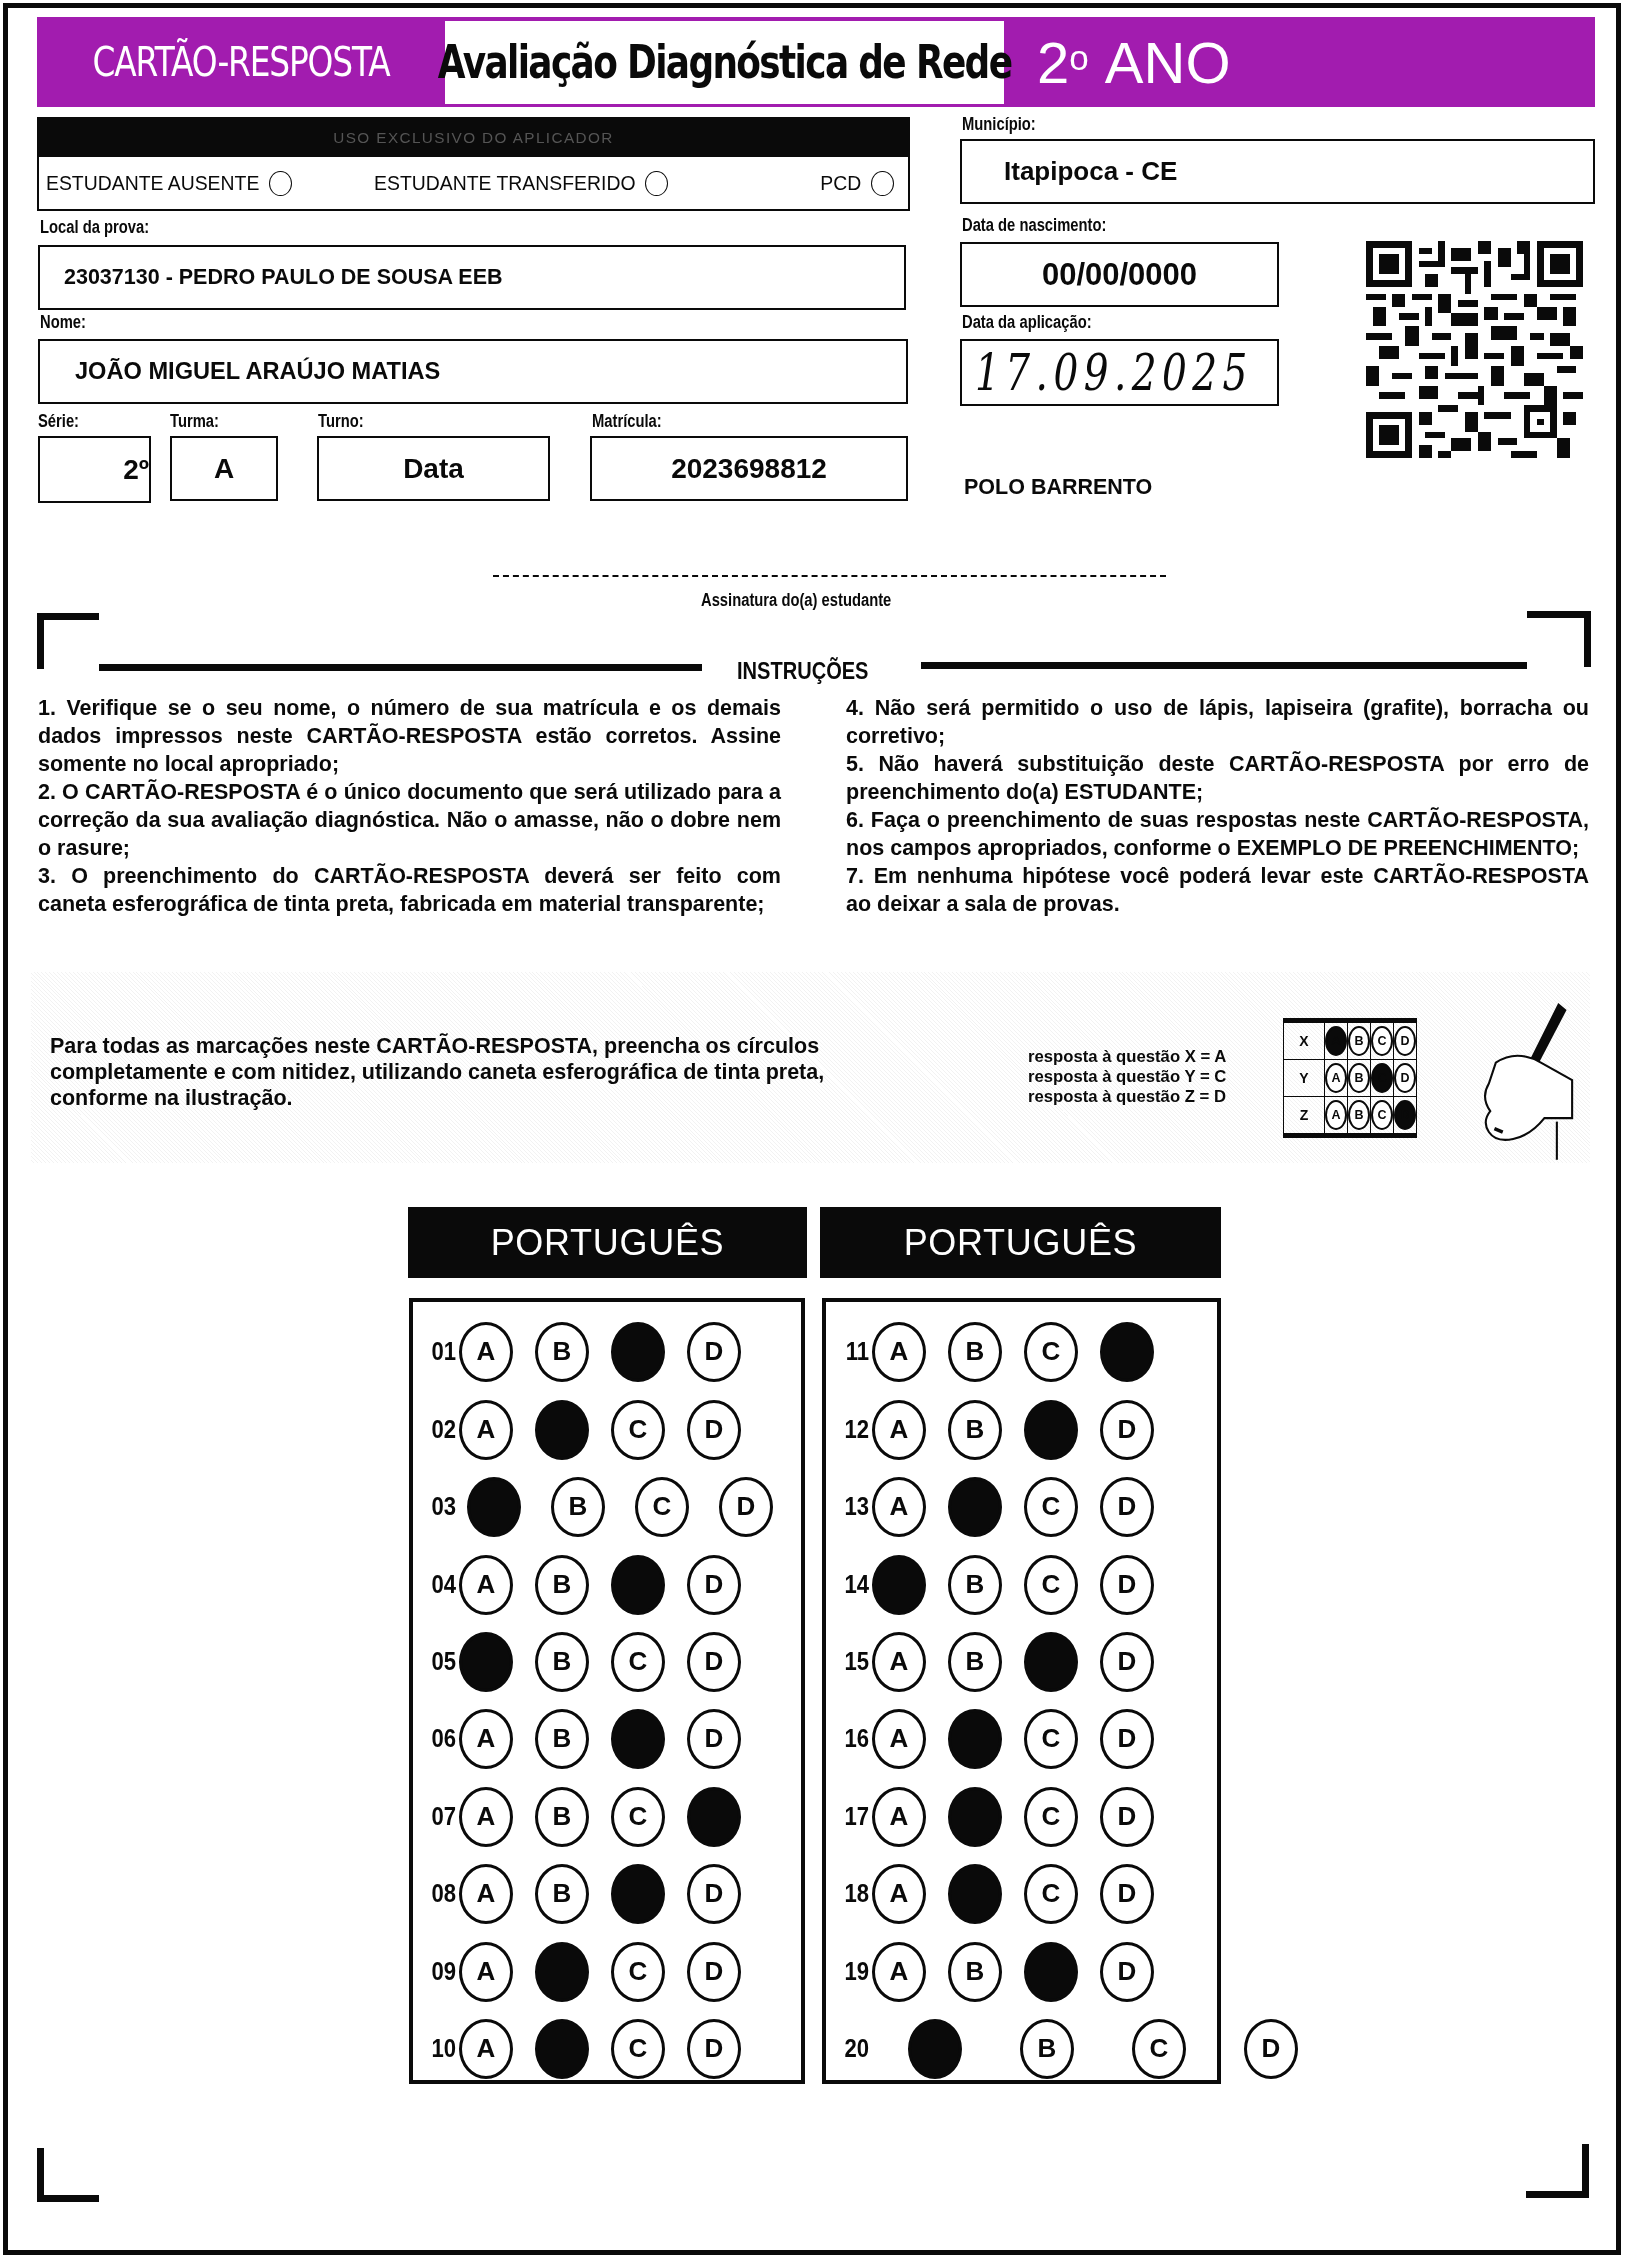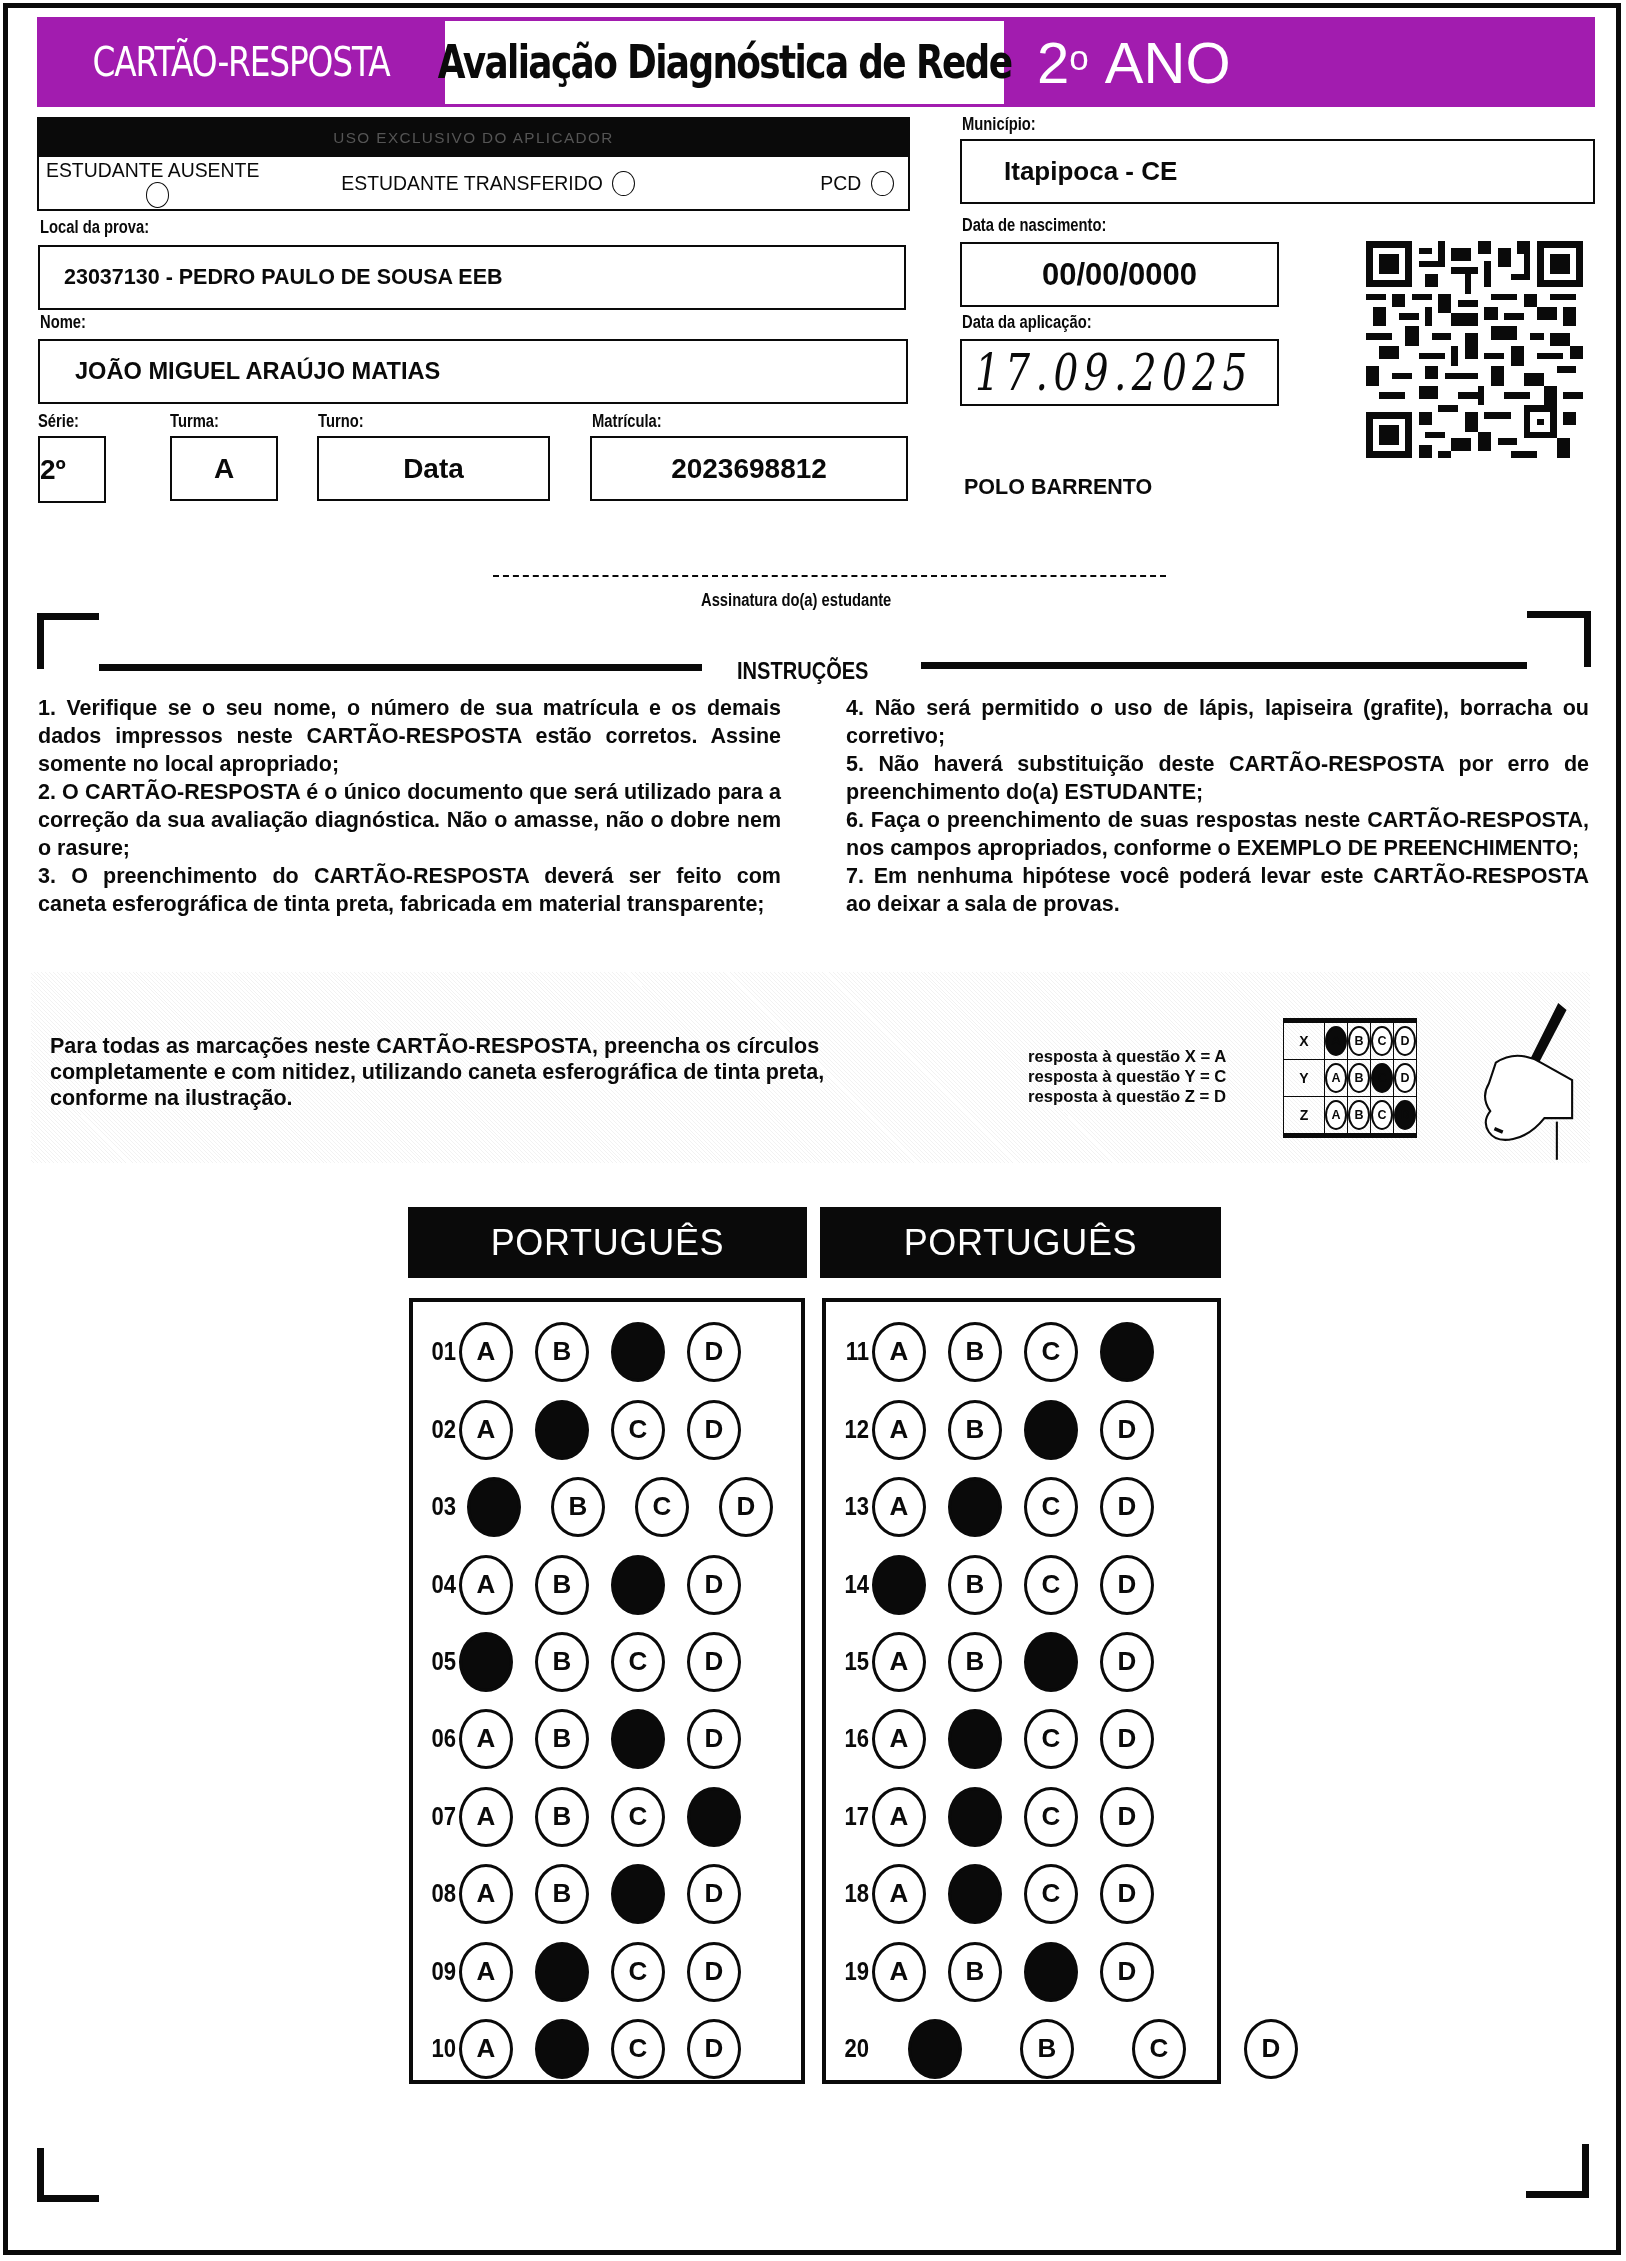--- a/index.html
+++ b/index.html
@@ -59,21 +59,21 @@
     <span>Avaliação Diagnóstica de Rede</span>
   </div>
   <div class="hdr-right">
     <span>2</span><sup>o</sup>&nbsp;<span>ANO</span>
   </div>
 </div>
 
 <div class="apl">
   <div class="apl-top">USO EXCLUSIVO DO APLICADOR</div>
   <div class="apl-row">
-    <span style="display:flex;align-items:center;flex-direction:column;">
+    <span style="display:flex;align-items:center;">
       <span>ESTUDANTE AUSENTE</span>
       <span class="radio"></span>
     </span>
     <span style="display:flex;align-items:center;margin-left:82px;">
       <span>ESTUDANTE TRANSFERIDO</span>
       <span class="radio"></span>
     </span>
     <span style="display:flex;align-items:center;margin-left:auto;margin-right:7px;">
       <span>PCD</span>
       <span class="radio"></span>
@@ -90,21 +90,21 @@
 <div class="box" style="left:38px;top:245px;width:868px;height:65px;padding-left:24px;">
   <span class="val" style="font-size:21.5px;">23037130 - PEDRO PAULO DE SOUSA EEB</span>
 </div>
 
 <div class="lbl" style="left:40px;top:312px;">Nome:</div>
 <div class="box" style="left:38px;top:339px;width:870px;height:65px;padding-left:35px;">
   <span class="val" style="font-size:23.6px;">JOÃO MIGUEL ARAÚJO MATIAS</span>
 </div>
 
 <div class="lbl" style="left:38px;top:411px;">Série:</div>
-<div class="box" style="left:38px;top:436px;width:68px;height:67px;justify-content:flex-start;">
+<div class="box" style="left:38px;top:436px;width:113px;height:67px;justify-content:flex-end;">
   <span class="val" style="font-size:28px;">2º</span>
 </div>
 <div class="lbl" style="left:170px;top:411px;">Turma:</div>
 <div class="box" style="left:170px;top:436px;width:108px;height:65px;justify-content:center;">
   <span class="val" style="font-size:28px;">A</span>
 </div>
 <div class="lbl" style="left:318px;top:411px;">Turno:</div>
 <div class="box" style="left:317px;top:436px;width:233px;height:65px;justify-content:center;">
   <span class="val" style="font-size:28px;">Data</span>
 </div>

